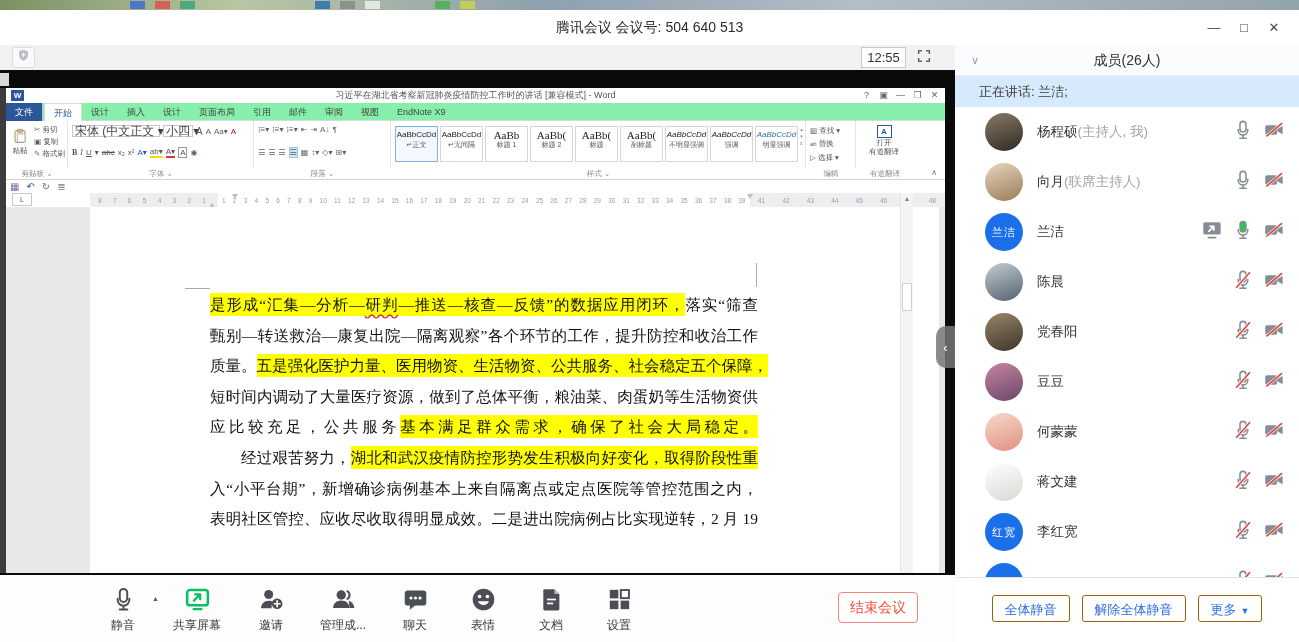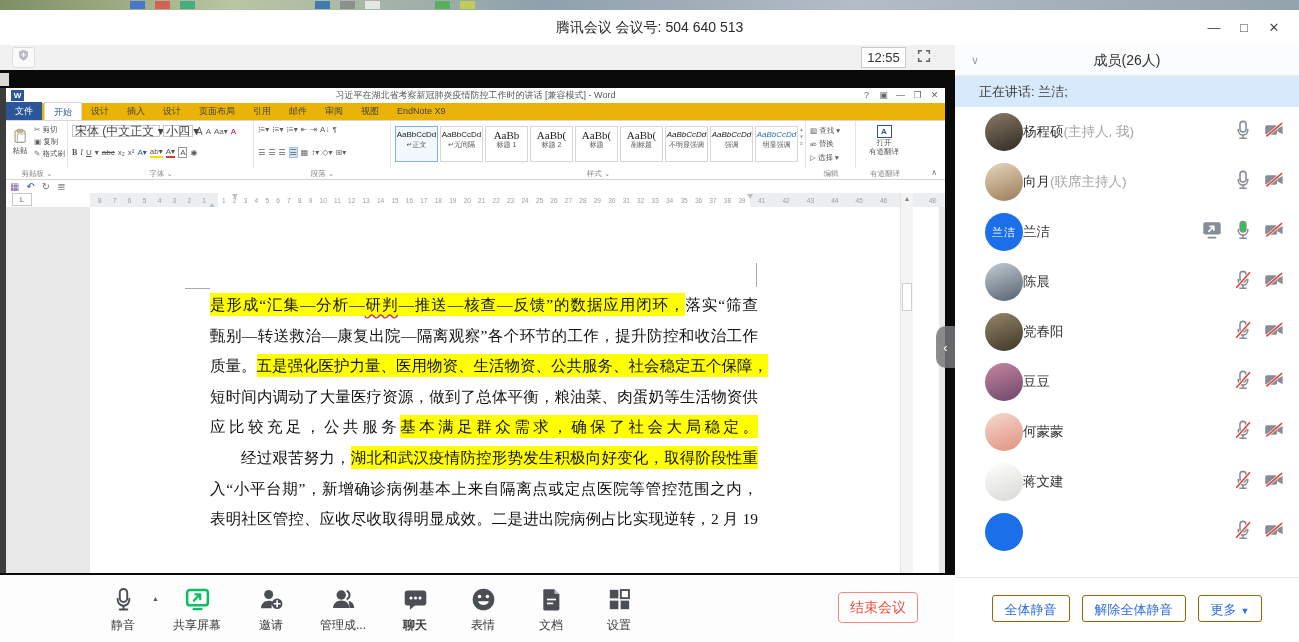--- a/index.html
+++ b/index.html
@@ -33,21 +33,21 @@
   .word{position:absolute;left:6px;top:18px;width:939px;height:485px;background:#fff;overflow:hidden;
     font-family:"Liberation Sans","DejaVu Sans",sans-serif}
   .wedge{position:absolute;left:0;top:18px;width:6px;height:485px;background:#3c3c3c}
   .w-titlebar{position:absolute;left:0;top:0;width:100%;height:15px;background:#fff}
   .w-logo{position:absolute;left:5px;top:2px;width:13px;height:11px;background:#2b579a;color:#fff;
     font-size:8px;text-align:center;line-height:11px;font-weight:bold}
   .w-title{position:absolute;left:0;right:0;text-align:center;font-size:9px;color:#555;line-height:15px;white-space:nowrap}
   .w-ctrls{position:absolute;right:2px;top:0;display:flex}
   .w-ctrls span{width:17px;text-align:center;font-size:9px;color:#666;line-height:15px}
   .w-signin{position:absolute;right:6px;top:17px;font-size:9px;color:#444}
-  .w-tabs{position:absolute;left:0;top:15px;width:100%;height:18px;display:flex;align-items:flex-end;background:#eab308;border-bottom:1px solid #d8d8d8}
+  .w-tabs{position:absolute;left:0;top:15px;width:100%;height:18px;display:flex;align-items:center;background:#86efac;border-bottom:1px solid #d8d8d8}
   .w-tab{font-size:9px;color:#444;padding:3px 9px;height:18px;line-height:12px}
   .w-tab.file{background:#2b579a;color:#fff;margin-right:2px}
   .w-tab.active{background:#fff;color:#2b579a;border:1px solid #d8d8d8;border-bottom:none}
   .w-ribbon{position:absolute;left:0;top:33px;width:100%;height:59px;background:#fff;border-bottom:1px solid #d4d4d4;font-size:8px;color:#555}
   .rgroup{position:absolute;top:0;height:47px;border-right:1px solid #e4e4e4}
   .rlabel{position:absolute;top:47px;height:12px;font-size:7.5px;color:#8a8a8a;text-align:center;line-height:11px;white-space:nowrap}
   .fbox{display:inline-block;border:1px solid #c6c6c6;background:#fff;font-size:12px;color:#444;
     padding:0 2px;height:12px;line-height:11px;white-space:nowrap}
   .rrow{position:absolute;left:4px;right:2px;display:flex;align-items:center;gap:3px;white-space:nowrap}
   .glyph{color:#5a5f66}
@@ -98,21 +98,21 @@
   .panel{left:955px;top:45px;width:344px;height:597px;background:#fff}
   .p-header{position:absolute;left:0;top:0;width:100%;height:31px;background:#fbfcfd;border-bottom:1px solid #ebebeb}
   .p-header .ttl{text-align:center;font-size:14px;color:#333;line-height:31px}
   .p-chev{position:absolute;left:16px;top:0;line-height:31px;font-size:11px;color:#9aa0a6}
   .p-banner{position:absolute;left:0;top:31px;width:100%;height:31px;background:#d7eafb;
     font-size:13px;color:#3c3c3c;line-height:31px;padding-left:24px}
   .p-list{position:absolute;left:0;top:62px;width:100%;height:470px;overflow:hidden}
   .m-row{position:relative;height:50px;display:flex;align-items:center;padding-left:30px}
   .m-avatar{width:38px;height:38px;border-radius:50%;flex:none;display:flex;align-items:center;justify-content:center;
     color:#fff;font-size:11px;letter-spacing:1px}
-  .m-name{font-size:13.5px;color:#333;white-space:nowrap}
+  .m-name{margin-left:14px;font-size:13.5px;color:#333;white-space:nowrap}
   .m-suffix{color:#a5a5a5}
   .m-icons{position:absolute;right:14px;display:flex;gap:9px;align-items:center}
   .p-footer{position:absolute;left:0;top:532px;width:100%;height:65px;background:#fff;border-top:1px solid #e4e4e4;
     display:flex;justify-content:center;align-items:flex-start;gap:12px;padding-top:17px}
   .p-btn{height:27px;border:1px solid #a16207;border-radius:3px;background:#fff;color:#2e6ce0;
     font-size:13px;line-height:25px;padding:1px 12px;white-space:nowrap}
   .p-btn .caret{font-size:9px;margin-left:4px}
 </style>
 </head>
 <body>
@@ -457,21 +457,21 @@
           <div class="tb-ico">
             <svg xmlns="http://www.w3.org/2000/svg" viewBox="0 0 24 24" width="27" height="27">
               <path d="M14.8 4.3a4.1 4.1 0 0 1 0 7.6" stroke="#4b4f55" stroke-width="1.8" fill="none"></path>
               <path d="M16.6 13.2c3 .8 4.6 3 5 6.4h-4.2z" fill="#4b4f55"></path>
               <circle cx="10" cy="8" r="4.2" fill="#4b4f55"></circle>
               <path d="M2.6 19.6c.5-4.3 3.3-6.7 7.4-6.7s6.9 2.4 7.4 6.7z" fill="#4b4f55"></path>
             </svg>
           </div>
           <div class="tb-label">管理成...</div>
         </div>
-        <div class="tb-item" style="width: 62px; font-weight: bold;">
+        <div class="tb-item" style="width: 62px;">
           <div class="tb-ico">
             <svg xmlns="http://www.w3.org/2000/svg" viewBox="0 0 24 24" width="27" height="27">
               <rect x="2.4" y="4" width="19.2" height="13.4" rx="2.8" fill="#4b4f55"></rect>
               <path d="M7 16.8v4.4l5-4.4z" fill="#4b4f55"></path>
               <circle cx="8" cy="10.7" r="1.4" fill="#fff"></circle>
               <circle cx="12" cy="10.7" r="1.4" fill="#fff"></circle>
               <circle cx="16" cy="10.7" r="1.4" fill="#fff"></circle>
             </svg>
           </div>
           <div class="tb-label">聊天</div>
@@ -673,20 +673,40 @@
               </svg></span>
             <span><svg xmlns="http://www.w3.org/2000/svg" viewBox="0 0 24 24" width="22" height="22">
                 <rect x="2.4" y="6.8" width="13" height="10.4" rx="1.8" fill="#878d96"></rect>
                 <path d="M15.6 10.6 21.4 7.5v9l-5.8-3.1z" fill="#878d96"></path>
                 <line x1="3.6" y1="19" x2="20.8" y2="4.6" stroke="#fff" stroke-width="3.2"></line>
                 <line x1="3.6" y1="19" x2="20.8" y2="4.6" stroke="#e0473e" stroke-width="1.8"></line>
               </svg></span>
           </div>
         </div>
         <div class="m-row">
+          <div class="m-avatar" style="background: rgb(27, 111, 232);">红宽</div>
+          <div class="m-name"><span>李红宽</span></div>
+          <div class="m-icons">
+            <span><svg xmlns="http://www.w3.org/2000/svg" viewBox="0 0 24 24" width="22" height="22">
+                <rect x="8.7" y="2.6" width="6.6" height="11.6" rx="3.3" fill="none" stroke="#878d96" stroke-width="1.7"></rect>
+                <path d="M6.8 11.4v.9a5.2 5.2 0 0 0 10.4 0v-.9" fill="none" stroke="#878d96" stroke-width="1.7" stroke-linecap="round"></path>
+                <line x1="12" y1="17.8" x2="12" y2="20.6" stroke="#878d96" stroke-width="1.7" stroke-linecap="round"></line>
+                <line x1="8.6" y1="20.9" x2="15.4" y2="20.9" stroke="#878d96" stroke-width="1.7" stroke-linecap="round"></line>
+                <line x1="4.6" y1="20.4" x2="19.6" y2="3.6" stroke="#fff" stroke-width="3.4"></line>
+                <line x1="4.6" y1="20.4" x2="19.6" y2="3.6" stroke="#e0473e" stroke-width="1.8"></line>
+              </svg></span>
+            <span><svg xmlns="http://www.w3.org/2000/svg" viewBox="0 0 24 24" width="22" height="22">
+                <rect x="2.4" y="6.8" width="13" height="10.4" rx="1.8" fill="#878d96"></rect>
+                <path d="M15.6 10.6 21.4 7.5v9l-5.8-3.1z" fill="#878d96"></path>
+                <line x1="3.6" y1="19" x2="20.8" y2="4.6" stroke="#fff" stroke-width="3.2"></line>
+                <line x1="3.6" y1="19" x2="20.8" y2="4.6" stroke="#e0473e" stroke-width="1.8"></line>
+              </svg></span>
+          </div>
+        </div>
+        <div class="m-row">
           <div class="m-avatar" style="background: rgb(27, 111, 232);"></div>
           <div class="m-name"><span></span></div>
           <div class="m-icons">
             <span><svg xmlns="http://www.w3.org/2000/svg" viewBox="0 0 24 24" width="22" height="22">
                 <rect x="8.7" y="2.6" width="6.6" height="11.6" rx="3.3" fill="none" stroke="#878d96" stroke-width="1.7"></rect>
                 <path d="M6.8 11.4v.9a5.2 5.2 0 0 0 10.4 0v-.9" fill="none" stroke="#878d96" stroke-width="1.7" stroke-linecap="round"></path>
                 <line x1="12" y1="17.8" x2="12" y2="20.6" stroke="#878d96" stroke-width="1.7" stroke-linecap="round"></line>
                 <line x1="8.6" y1="20.9" x2="15.4" y2="20.9" stroke="#878d96" stroke-width="1.7" stroke-linecap="round"></line>
                 <line x1="4.6" y1="20.4" x2="19.6" y2="3.6" stroke="#fff" stroke-width="3.4"></line>
                 <line x1="4.6" y1="20.4" x2="19.6" y2="3.6" stroke="#e0473e" stroke-width="1.8"></line>

